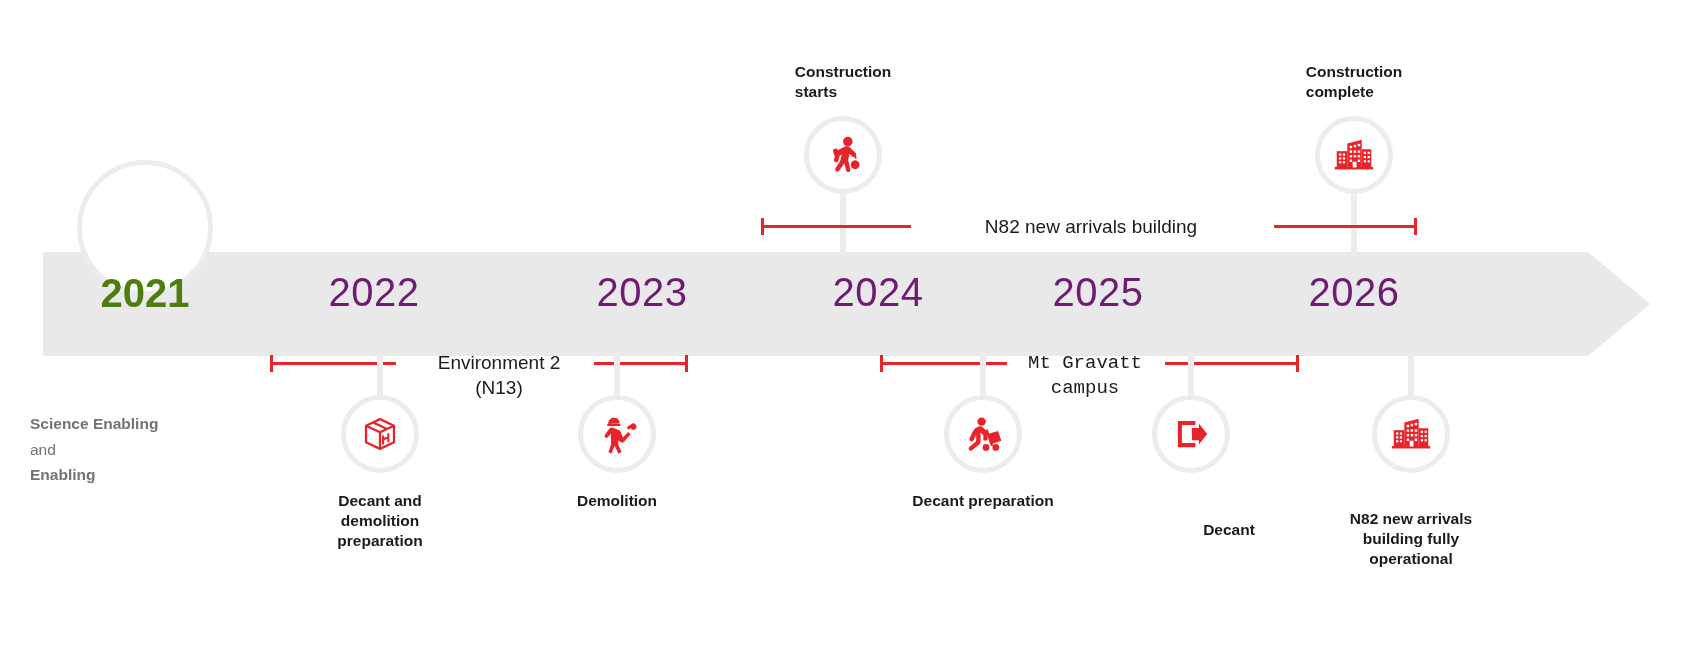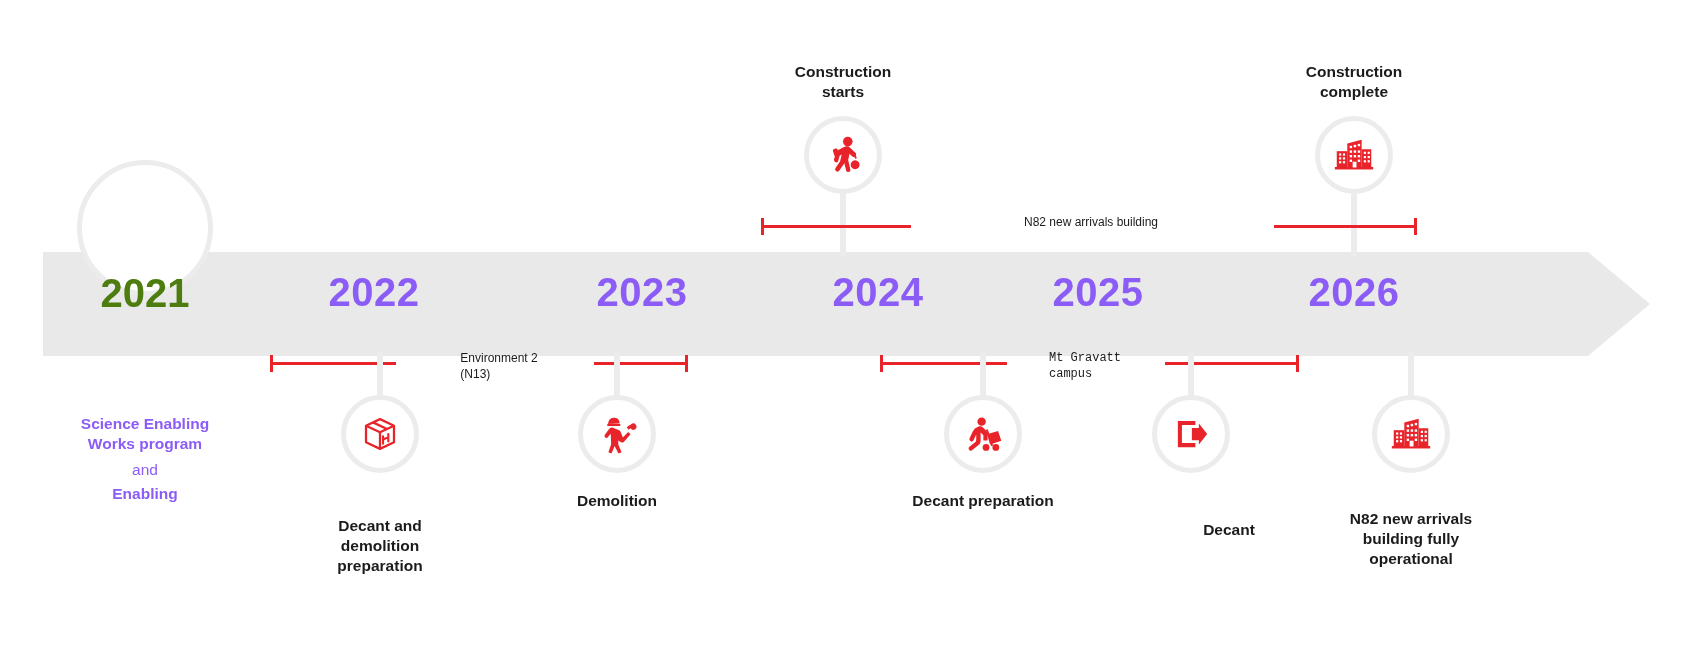--- a/index.html
+++ b/index.html
@@ -18,22 +18,22 @@
     width:1607px; height:104px;
     background:#e9e9e9;
     clip-path: polygon(0 0, calc(100% - 62px) 0, 100% 50%, calc(100% - 62px) 100%, 0 100%);
   }
 
   
   .year{
     position:absolute;
     top:272px;
     font-size:40px;
-    font-weight:bold;
-    color:#8b5cf6;
+    font-weight:normal;
+    color:#701a75;
     letter-spacing:0.5px;
     transform:translateX(-50%);
     white-space:nowrap;
     line-height:1;
   }
 
   
   .year-circle{
     position:absolute;
     left:145px; top:228px;
@@ -80,49 +80,48 @@
     text-align:center;
     font-size:15.5px;
     font-weight:bold;
     color:#1b1b1b;
     line-height:1.28;
     white-space:pre-line;
   }
   .caption-top{
     position:absolute;
     transform:translateX(-50%);
-    text-align:center;
     font-size:15.5px;
     font-weight:bold;
     color:#1b1b1b;
     line-height:1.28;
     white-space:pre-line;
   }
 
   
   .intro{
     position:absolute;
     left:145px; top:414px;
     transform:translateX(-50%);
-    text-align:center;
     width:230px;
     font-size:15.5px;
-    color:#8b5cf6;
+    color:#737373;
     line-height:1.28;
   }
   .intro .b{font-weight:bold;display:block;}
   .intro .i{display:block;margin:6px 0 5px 0;font-weight:normal;}
 
   
   .seg{position:absolute;height:3px;background:#e8242a;}
   .cap{position:absolute;width:3px;height:17px;background:#e8242a;}
   .span-label{
     position:absolute;
     transform:translateX(-50%);
-    font-size:12px;
+    text-align:center;
+    font-size:19px;
     color:#1b1b1b;
     line-height:1.3;
     white-space:pre-line;
   }
 </style>
 </head>
 <body>
 
 <div id="stage">
 
@@ -132,21 +131,20 @@
   <div class="year" style="left:642px">2023</div>
   <div class="year" style="left:878px">2024</div>
   <div class="year" style="left:1098px">2025</div>
   <div class="year" style="left:1354px">2026</div>
 
   <div class="year-circle"></div>
   <div class="year-circle-label">2021</div>
 
   <div class="intro">
     <span class="b">Science Enabling</span>
-    <span class="b">Works program</span>
     <span class="i">and</span>
     <span class="b">Enabling</span>
   </div>
 
   <div class="stem" style="left:843px; top:190px; height:66px;"></div>
   <div class="node" style="left:843px; top:155px;">
     <span>
       <svg width="46" height="46" viewBox="0 0 48 48" aria-hidden="true">
         <g fill="#e8242a">
           <circle cx="29" cy="10" r="5"></circle>
@@ -229,21 +227,21 @@
         <g fill="none" stroke="#e8242a" stroke-width="2.6" stroke-linejoin="round">
           <path d="M24 7 L40 14.5 L40 33.5 L24 41 L8 33.5 L8 14.5 Z"></path>
           <path d="M8 14.5 L24 22 L40 14.5"></path>
           <path d="M24 22 L24 41"></path>
           <path d="M16 10.7 L32 18.3"></path>
         </g>
         <path d="M27.5 26.5 L27.5 35 M33.5 24 L33.5 32.5 M27.5 30.2 L33.5 27.8" stroke="#e8242a" stroke-width="2.4" fill="none" stroke-linecap="round"></path>
       </svg>
     </span>
   </div>
-  <div class="caption" style="left:380px; top:516px;">Decant and
+  <div class="caption" style="left:380px; top:491px;">Decant and
 demolition
 preparation</div>
 
   <div class="stem" style="left:617px; top:352px; height:52px;"></div>
   <div class="node" style="left:617px; top:434px;">
     <span>
       <svg width="44" height="44" viewBox="0 0 48 48" aria-hidden="true">
         <g fill="#e8242a">
           <path d="M14.6 11.2 Q15.6 6.6 20.6 6.4 Q25.6 6.2 26.6 10.8 L27 12.6 L14.2 13 Z"></path>
           <rect x="13.2" y="13.2" width="14.6" height="2.1" rx="0.9"></rect>

